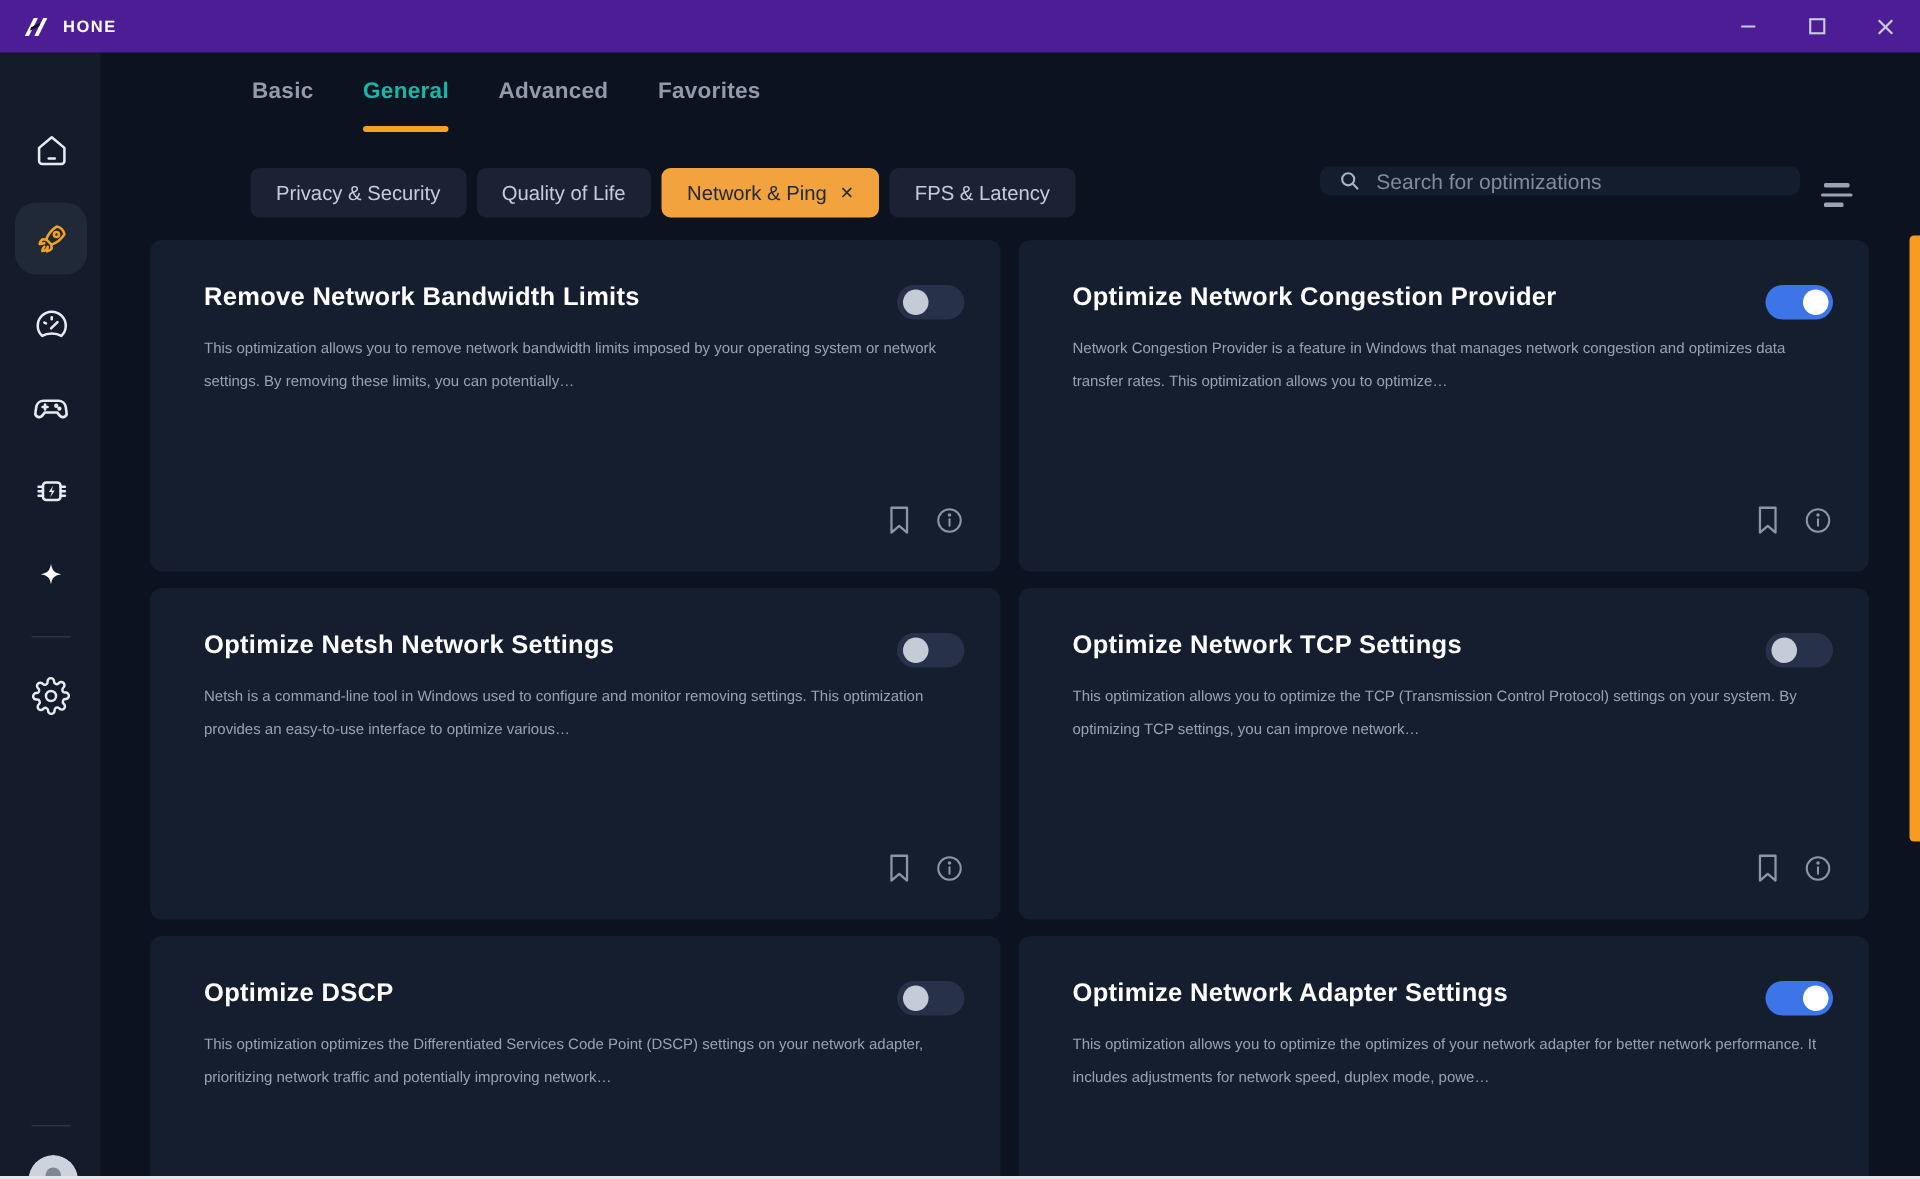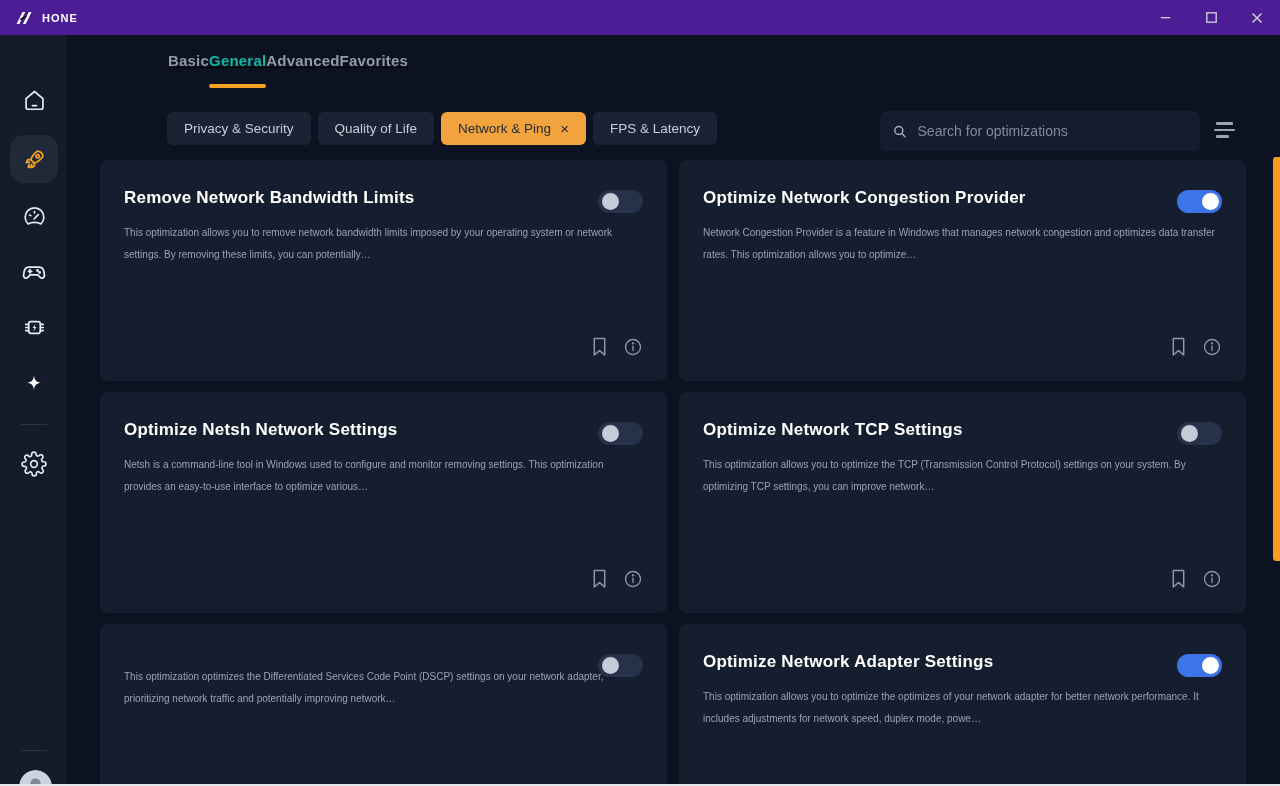--- a/index.html
+++ b/index.html
@@ -17,43 +17,43 @@
 
   
   #sidebar { position:absolute; left:0; top:35px; width:67px; height:751px; background:#141c2b; z-index:20; }
   .side-item { position:absolute; left:10px; width:48px; height:48px; border-radius:14px; display:flex; align-items:center; justify-content:center; cursor:pointer; }
   .side-item[data-active="true"] { background:#202938; }
   .side-item svg { display:block; }
   .side-divider { position:absolute; left:21px; width:26px; height:1px; background:#2a3344; }
   .avatar { position:absolute; left:19px; top:735px; width:33px; height:33px; border-radius:50%; overflow:hidden; cursor:pointer; }
 
   
-  #tabs { position:absolute; left:168px; top:52px; display:flex; z-index:10;text-decoration:underline; }
+  #tabs { position:absolute; left:168px; top:52px; display:flex; gap:33px; z-index:10; }
   .tab { font-size:15px; font-weight:700; color:#929baa; padding-bottom:19px; position:relative; cursor:pointer; letter-spacing:.2px; }
   .tab[data-active="true"] { color:#14b8a6; }
   .tab[data-active="true"]::after { content:""; position:absolute; left:0; right:0; bottom:0; height:4px; border-radius:2px; background:#F5A122; }
 
   
   #filterbar { position:absolute; left:167px; top:112px; display:flex; gap:7px; z-index:10; }
   .chip { height:33px; line-height:33px; padding:10px 17px; border-radius:6px; background:#1a2233; color:#c6cdd9; font-size:13.5px; cursor:pointer; white-space:nowrap; display:flex; align-items:center; }
   .chip[data-active="true"] { background:#F2A33E; color:#232a33; font-weight:500;text-align:right; }
   .chip .chip-close { margin-left:9px; font-size:15px; line-height:1; cursor:pointer; }
 
-  #searchbox { position:absolute; left:880px; top:111px; width:320px; height:40px; background:#141d2d; border-radius:6px; display:flex; align-items:center; padding:0 12px; z-index:10; }
+  #searchbox { position:absolute; left:880px; top:111px; width:320px; height:19px; background:#141d2d; border-radius:6px; display:flex; align-items:center; padding:0 12px; z-index:10; }
   #searchbox input { background:transparent; border:none; outline:none; color:#c7cedb; font-size:14px; font-family:"Liberation Sans", sans-serif; width:100%; margin-left:10px; }
   #searchbox input::placeholder { color:#818b9e; }
   #sortbtn { position:absolute; left:1214px; top:118px; width:28px; height:24px; display:flex; flex-direction:column; justify-content:center; gap:4px; cursor:pointer; z-index:10; }
   #sortbtn .bar { height:2.5px; border-radius:1px; background:#9aa4b4; }
   #sortbtn .bar.b1 { width:17px; margin-left:2px; }
   #sortbtn .bar.b2 { width:21px; }
   #sortbtn .bar.b3 { width:13px; margin-left:2px; }
 
   
   #cards { position:absolute; left:100px; top:160px; display:grid; grid-template-columns:567px 567px; column-gap:12px; row-gap:11px; grid-auto-rows:221px; z-index:5; }
-  .card { position:relative; background:#151e2e; border-radius:8px; padding:28px 24px 0 24px; }
+  .card { position:relative; background:#151e2e; border-radius:8px; padding:28px 24px 0 36px; }
   .card-title { color:#ffffff; font-size:17px; font-weight:700; letter-spacing:.2px; max-width:460px; }
   .card-desc { margin-top:14px; color:#99a2b4; font-size:10px; line-height:21.5px; max-width:521px; max-height:44px; overflow:hidden; }
   .toggle { position:absolute; top:30px; right:24px; width:45px; height:23px; border-radius:12px; background:#27314a; cursor:pointer; }
   .toggle .knob { position:absolute; top:3px; left:4px; width:17px; height:17px; border-radius:50%; background:#c5ccd8; }
   .toggle[data-state="on"] { background:#3D74E7; }
   .toggle[data-state="on"] .knob { left:auto; right:3px; background:#ffffff; }
   .card-actions { position:absolute; right:24px; bottom:24px; display:flex; align-items:center; gap:15px; }
   .icon-btn { cursor:pointer; display:flex; align-items:center; justify-content:center; }
 
   
@@ -286,20 +286,21 @@
           <svg width="20" height="20" viewBox="0 0 24 24" fill="none" stroke="#8d96a8" stroke-width="1.6" stroke-linecap="round">
               <circle cx="12" cy="12" r="9"></circle>
               <path d="M12 11v5.2"></path>
               <circle cx="12" cy="7.6" r="0.6" fill="#8d96a8"></circle>
             </svg>
         </span>
       </div>
     </div>
 
     <div class="card">
+      <div class="card-title">Optimize DSCP</div>
       <div class="toggle" data-state="off">
           <div class="knob"></div>
         </div>
       <div class="card-desc">This optimization optimizes the Differentiated Services Code Point (DSCP) settings on your network adapter, prioritizing network traffic and potentially improving network…</div>
 
     </div>
 
     <div class="card">
       <div class="card-title">Optimize Network Adapter Settings</div>
       <div class="toggle" data-state="on">

